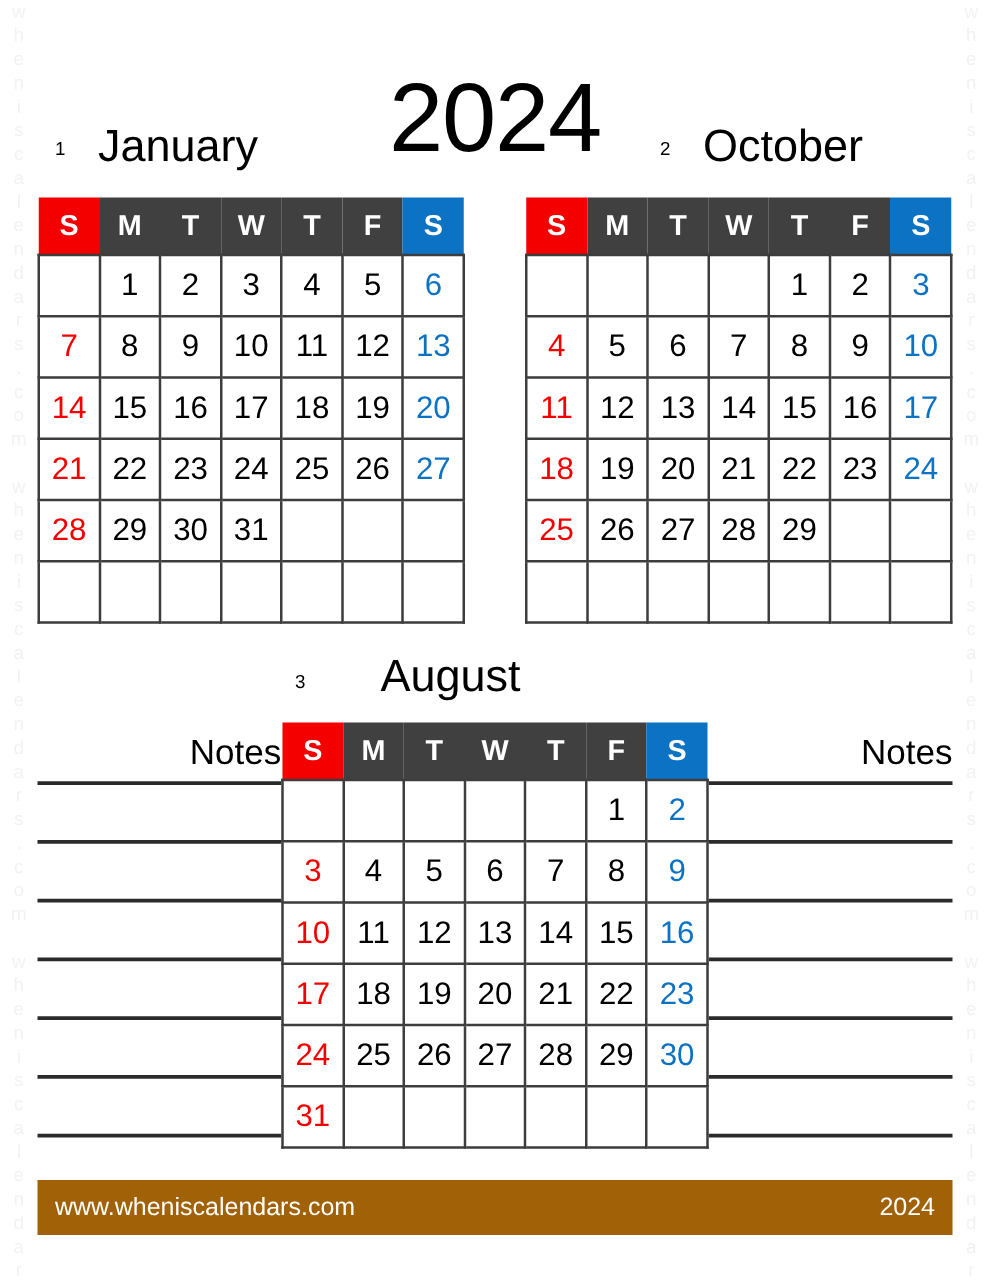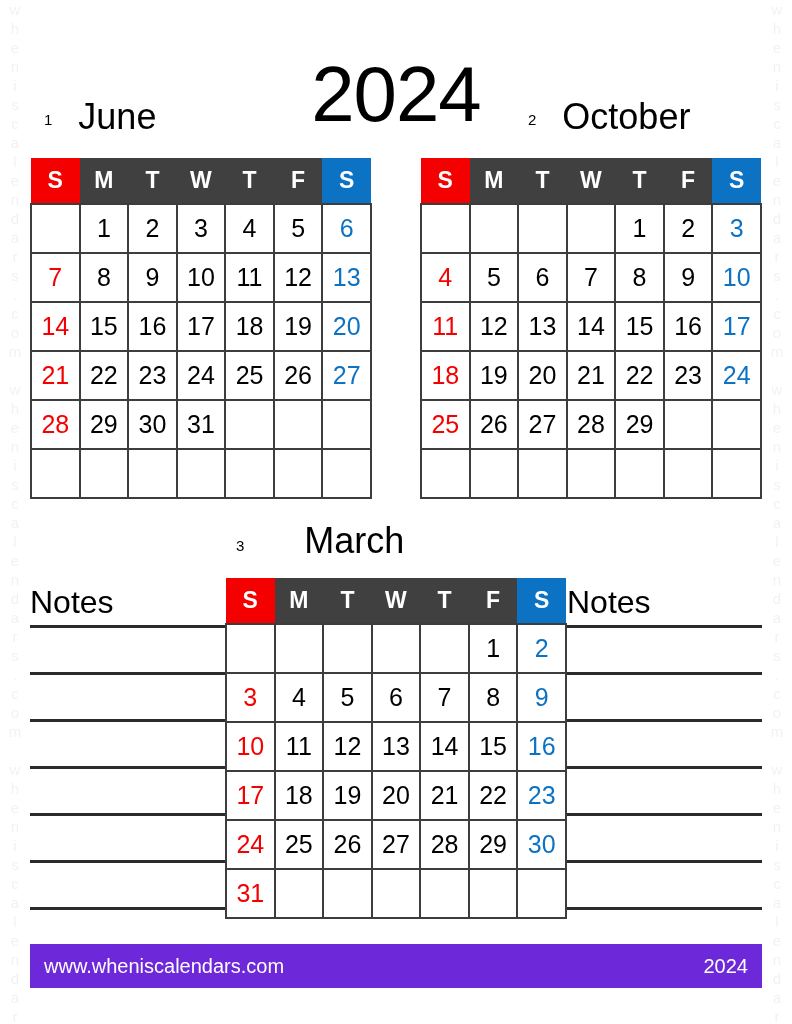--- a/index.html
+++ b/index.html
@@ -139,23 +139,23 @@
     background: #ffffff;
   }
   .cal td.sun { color: #f40000; }
   .cal td.sat { color: #0c72c4; }
   .cal td.empty { color: transparent; }
 
   
   .notes-title {
     position: absolute;
     top: 585px;
-    font-size: 32px;
+    font-size: 28px;
     line-height: 34px;
-    text-align: left;
+    text-align: right;
     width: 195px;
   }
   .notes-title.left  { left: 30px; }
   .notes-title.right { left: 567px; }
 
   .notes-lines {
     position: absolute;
     top: 625px;
   }
   .notes-lines.left  { left: 30px;  width: 195px; }
@@ -170,21 +170,21 @@
     border-top: 3px solid #2b2b2b;
   }
 
   
   .footer {
     position: absolute;
     left: 30px;
     top: 944px;
     width: 732px;
     height: 44px;
-    background: #6d28d9;
+    background: #a16207;
     color: #ffffff;
     display: flex;
     align-items: center;
     justify-content: space-between;
     box-sizing: border-box;
     padding: 0 14px;
     font-size: 20px;
   }
   .footer .year { font-size: 20px; }
 </style>
@@ -302,21 +302,21 @@
       <span>e</span>
       <span>n</span>
       <span>d</span>
       <span>a</span>
       <span>r</span>
     </div>
 
   <div class="title-row">
     <div class="mlabel jan">
       <span class="num">1</span>
-      <span class="name">June</span>
+      <span class="name">January</span>
     </div>
     <div class="year-big">2024</div>
     <div class="mlabel feb">
       <span class="num">2</span>
       <span class="name">October</span>
     </div>
   </div>
 
   <table class="cal jan">
     <thead>
@@ -453,21 +453,21 @@
           <td class="empty"></td>
           <td class="empty"></td>
           <td class="empty"></td>
           <td class="sat empty"></td>
         </tr>
       </tbody>
   </table>
 
   <div class="mlabel-mar">
     <span class="num">3</span>
-    <span class="name">March</span>
+    <span class="name">August</span>
   </div>
 
   <table class="cal mar">
     <thead>
       <tr>
         <th class="sun">S</th>
         <th>M</th>
         <th>T</th>
         <th>W</th>
         <th>T</th>

